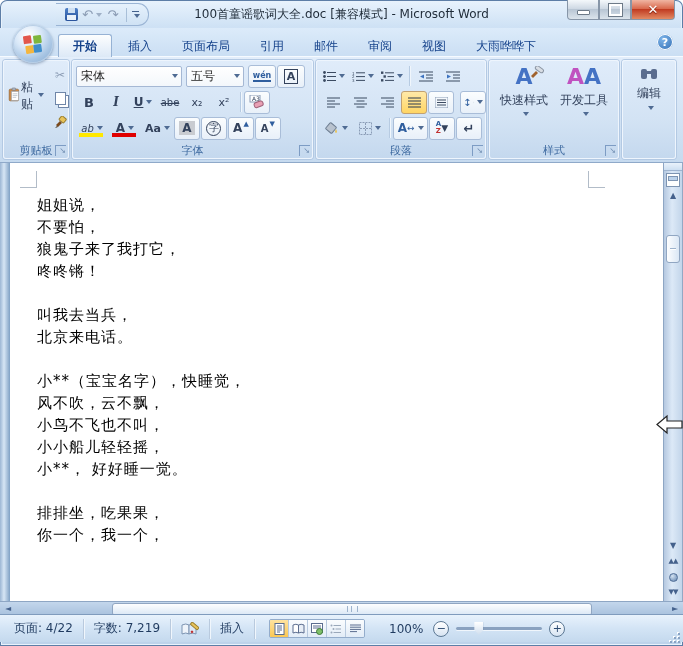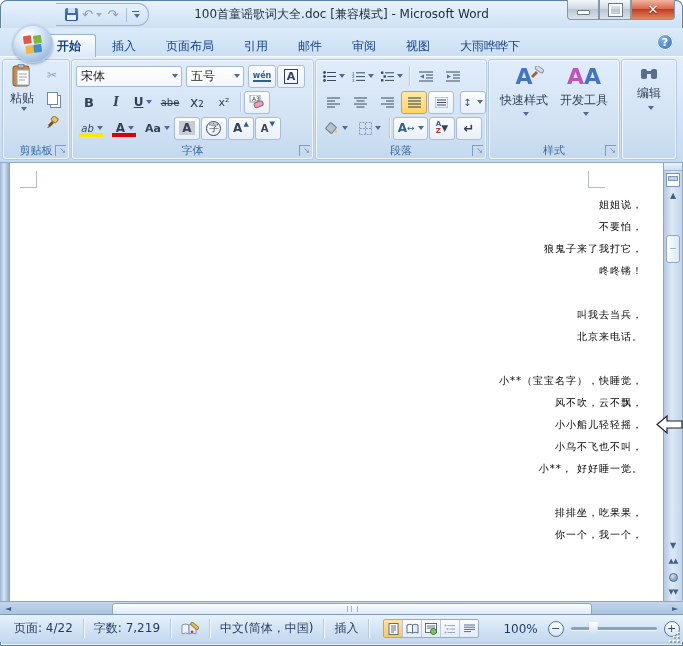--- a/index.html
+++ b/index.html
@@ -40,21 +40,21 @@
     display:flex;align-items:center;justify-content:center;}
   .orb-logo{position:relative;width:18px;height:18px;transform:rotate(-8deg);}
   .orb-logo i{position:absolute;width:8px;height:8px;border-radius:1px;}
   .orb-logo i:nth-child(1){left:0;top:0;background:#e2574c;}
   .orb-logo i:nth-child(2){right:0;top:1px;background:#7eb63d;}
   .orb-logo i:nth-child(3){left:1px;bottom:0;background:#f4b63f;}
   .orb-logo i:nth-child(4){right:1px;bottom:0;background:#3f8ecb;}
   
   .tabrow{position:absolute;left:0;top:28px;right:0;height:29px;
     background:linear-gradient(#dcebfa,#cadef3);box-shadow:inset 0 -1px 0 #f5faff;}
-  .tabs{position:absolute;left:42px;bottom:0;display:flex;align-items:flex-end;}
+  .tabs{position:absolute;left:58px;bottom:0;display:flex;align-items:flex-end;}
   .tab{height:22px;line-height:22px;padding:0 14px;font-size:12px;color:#15428b;
     border-radius:3px 3px 0 0;margin-right:2px;}
   .tab.active{background:linear-gradient(#fdfefe,#e9f1fa 60%,#dde9f6);
     border:1px solid #96b2d4;border-bottom:none;color:#15428b;font-weight:bold;}
   .helpbtn{position:absolute;right:10px;top:34px;width:16px;height:16px;border-radius:50%;
     background:radial-gradient(circle at 35% 30%,#7db3e8,#2f6cb3);color:#fff;font-size:11px;
     font-weight:bold;display:flex;align-items:center;justify-content:center;box-shadow:0 0 0 1px #fff inset;}
   
   .ribbon{position:absolute;left:0;top:57px;right:0;height:106px;
     background:linear-gradient(#e3eefb,#d4e4f5 55%,#c6daef);
@@ -70,21 +70,21 @@
     color:#6f8cb0;text-align:right;}
   .rrow{display:flex;align-items:center;gap:1px;height:26px;}
   .rbtn{min-width:20px;height:21px;padding:0 2px;border:1px solid transparent;border-radius:3px;
     display:flex;align-items:center;justify-content:center;font-size:12px;color:#33425c;}
   .rbtn.framed{border-color:#a9bdd8;background:linear-gradient(#fbfdfe,#e8f0f9);}
   .rbtn.active{background:linear-gradient(#ffe9a8,#ffd564);border-color:#c2a171;}
   .dd{width:0;height:0;border-left:3px solid transparent;border-right:3px solid transparent;
     border-top:4px solid #4f6b93;margin-left:3px;}
   .vsep{width:1px;height:20px;background:#b7cbe2;box-shadow:1px 0 0 #f0f6fc;margin:0 2px;}
   
-  .pastebig{width:36px;height:62px;display:flex;flex-direction:column;align-items:center;
+  .pastebig{width:36px;height:62px;display:flex;align-items:center;
     justify-content:flex-start;border:1px solid transparent;border-radius:3px;font-size:12px;color:#33425c;}
   .pastebig .lbl{margin-top:2px;}
   .smallcol{display:flex;flex-direction:column;gap:1px;margin-left:2px;}
   .copyicon{width:9px;height:11px;background:#fff;border:1px solid #6f86a8;box-shadow:3px 3px 0 -1px #fff,3px 3px 0 0 #6f86a8;}
   
   .combo{height:19px;border:1px solid #a5b8d4;background:linear-gradient(#fff,#f3f7fb);
     border-radius:2px;display:flex;align-items:center;font-size:12px;color:#222;padding-left:4px;}
   .combo .dd{margin-left:auto;margin-right:3px;}
   .ab-underbar{position:absolute;left:2px;right:4px;bottom:2px;height:4px;}
   
@@ -98,21 +98,21 @@
   
   .docarea{position:absolute;left:0;top:163px;width:683px;height:438px;background:#93a8c4;}
   .leftframe{position:absolute;left:0;top:0;width:10px;height:438px;
     background:linear-gradient(90deg,#9cb6d4,#d7e6f5 40%,#7fa0c4);}
   .page{position:absolute;left:10px;top:0;width:653px;height:438px;background:#ffffff;
     border-right:1px solid #8296ad;overflow:hidden;}
   .crop{position:absolute;width:16px;height:16px;}
   .cropTL{left:10px;top:8px;border-right:1px solid #b2bcc8;border-bottom:1px solid #b2bcc8;}
   .cropTR{right:58px;top:8px;border-left:1px solid #b2bcc8;border-bottom:1px solid #b2bcc8;}
   .doclines{position:absolute;left:27px;top:31px;right:20px;}
-  .docline{height:22px;line-height:22px;font-size:10px;color:#000;letter-spacing:1px;white-space:pre;text-align:right;}
+  .docline{height:22px;line-height:22px;font-size:15px;color:#000;letter-spacing:1px;white-space:pre;}
   
   .vscroll{position:absolute;left:663px;top:0;width:18px;height:438px;
     background:linear-gradient(90deg,#b5c8e0,#dce9f7 45%,#c2d5ea);
     border-left:1px solid #8ea6c4;display:flex;flex-direction:column;align-items:stretch;}
   .split{height:7px;background:linear-gradient(#e9f2fb,#cddff2);border-bottom:1px solid #9fb4cf;}
   .sbtn{height:15px;display:flex;align-items:center;justify-content:center;font-size:8px;color:#44618c;}
   .sbtn.tool{height:17px;}
   .ruler-ic{width:12px;height:12px;background:#fdfefe;border:1px solid #7d94b2;position:relative;}
   .ruler-ic:before{content:"";position:absolute;left:1px;right:1px;top:2px;height:3px;background:#bcd2ea;border:1px solid #7d94b2;}
   .vtrack{flex:1;position:relative;}
@@ -281,21 +281,21 @@
               <span class="li" style="font-style:italic;font-family:'DejaVu Serif',serif">I</span>
             </div>
           <div class="rbtn">
               <span class="li" style="text-decoration:underline">U</span>
               <span class="dd"></span>
             </div>
           <div class="rbtn">
               <span style="font-size:10px;text-decoration:line-through">abe</span>
             </div>
           <div class="rbtn">
-              <span style="font-size:14px">x₂</span>
+              <span style="font-size:11px">x₂</span>
             </div>
           <div class="rbtn">
               <span style="font-size:11px">x²</span>
             </div>
           <div class="vsep"></div>
           <div class="rbtn framed">
             <svg width="16" height="14" viewBox="0 0 16 14">
               <rect x="1" y="0" width="10" height="7" fill="#fff" stroke="#8a9cb6"></rect>
               <text x="3" y="6" font-size="6" fill="#33425c">A3</text>
               <rect x="5" y="7" width="9" height="5" rx="2" transform="rotate(-20 9 9)" fill="#e8a0b4" stroke="#a06078"></rect>
@@ -529,22 +529,22 @@
           <div class="docline">姐姐说，</div>
           <div class="docline">不要怕，</div>
           <div class="docline">狼鬼子来了我打它，</div>
           <div class="docline">咚咚锵！</div>
           <div class="docline"></div>
           <div class="docline">叫我去当兵，</div>
           <div class="docline">北京来电话。</div>
           <div class="docline"></div>
           <div class="docline">小**（宝宝名字），快睡觉，</div>
           <div class="docline">风不吹，云不飘，</div>
+          <div class="docline">小鸟不飞也不叫，</div>
           <div class="docline">小小船儿轻轻摇，</div>
-          <div class="docline">小鸟不飞也不叫，</div>
           <div class="docline">小**， 好好睡一觉。</div>
           <div class="docline"></div>
           <div class="docline">排排坐，吃果果，</div>
           <div class="docline">你一个，我一个，</div>
         </div>
     </div>
 
     <div class="vscroll">
       <div class="split"></div>
       <div class="sbtn tool">
@@ -587,21 +587,20 @@
     <div class="seg" style="margin-left:4px">页面: 4/22</div>
     <div class="seg">字数: 7,219</div>
     <div class="seg">
       <svg width="18" height="14" viewBox="0 0 18 14">
         <path d="M1 3 Q5 1 8 3 L8 12 Q5 10 1 12 Z" fill="#eef4fb" stroke="#7d94b2"></path>
         <path d="M15 3 Q11 1 8 3 L8 12 Q11 10 15 12 Z" fill="#dde9f6" stroke="#7d94b2"></path>
         <rect x="9" y="2" width="9" height="3" rx="1" transform="rotate(40 13 4)" fill="#e8c35a" stroke="#9c8030"></rect>
         <path d="M10 9 L12 11 M12 9 L10 11" stroke="#c03030" stroke-width="1.2"></path>
       </svg>
     </div>
-    <div class="seg">中文(简体，中国)</div>
     <div class="seg">插入</div>
     <div class="views">
       <div class="vbtn active">
         <svg width="11" height="12" viewBox="0 0 11 12">
           <rect x="1" y="0.5" width="9" height="11" fill="#fff" stroke="#5b6d8f"></rect>
           <line x1="3" y1="3" x2="8" y2="3" stroke="#5b6d8f"></line>
             <line x1="3" y1="5" x2="8" y2="5" stroke="#5b6d8f"></line>
           <line x1="3" y1="7" x2="8" y2="7" stroke="#5b6d8f"></line>
             <line x1="3" y1="9" x2="6" y2="9" stroke="#5b6d8f"></line>
         </svg>

